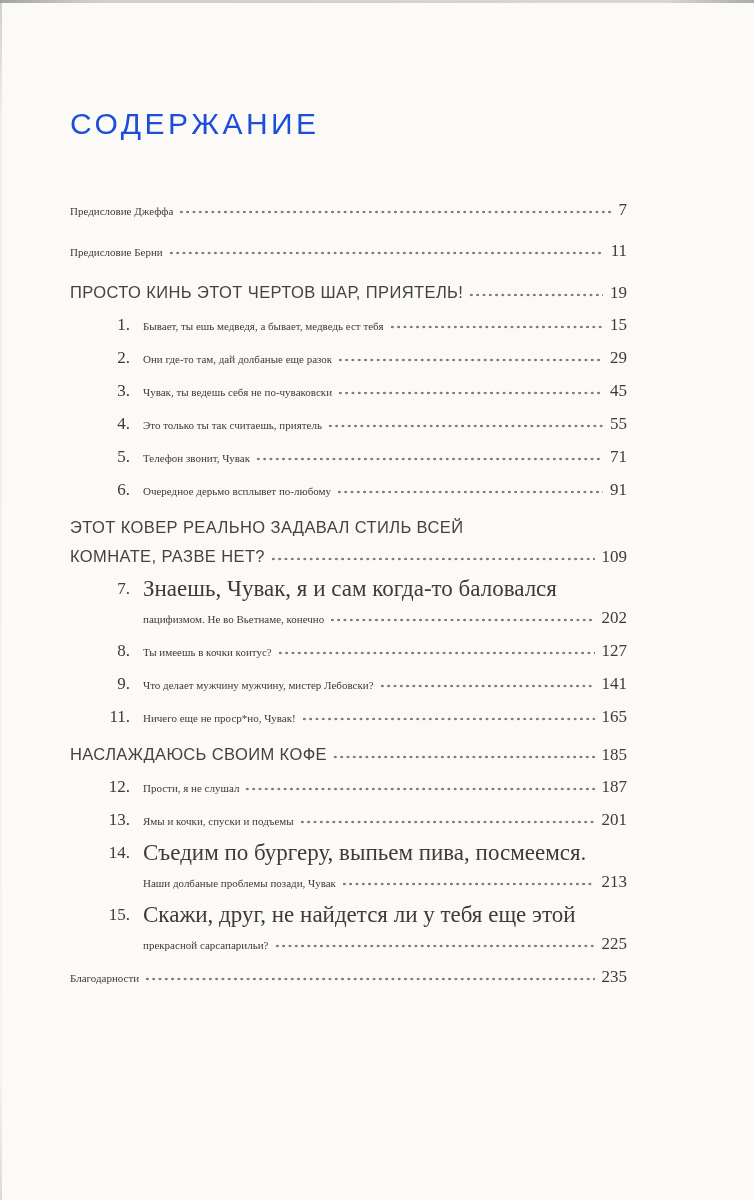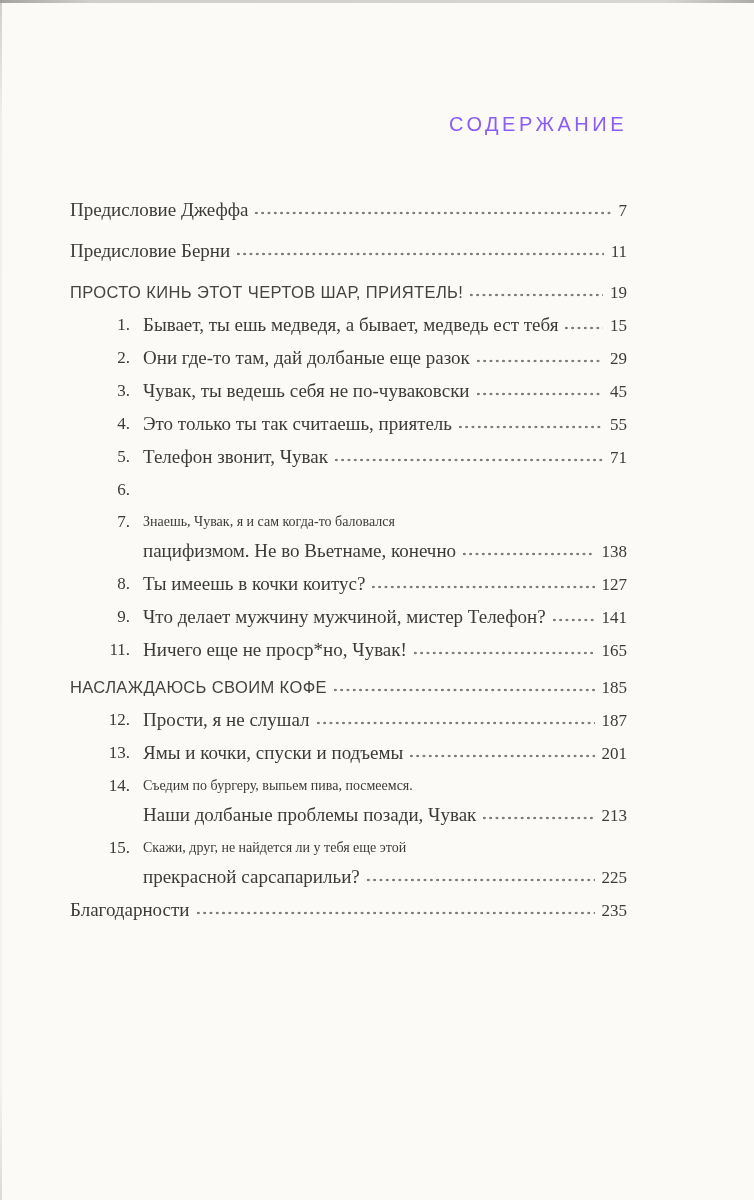--- a/index.html
+++ b/index.html
@@ -26,55 +26,55 @@
     position: absolute; top: 0; left: 0;
     width: 2px; height: 100%;
     background: linear-gradient(to bottom, #9a9a98, #e3e2df 10%, #edebe7 90%, #b5b4b1);
     opacity: .45;
   }
   .page-inner {
     padding: 0 127px 0 70px;
   }
   .page-title {
     font-family: "Liberation Sans", "DejaVu Sans", sans-serif;
-    font-size: 20px;
+    font-size: 30px;
     font-weight: 400;
     letter-spacing: 3.5px;
-    color: #8b5cf6;
-    text-align: right;
+    color: #1d4ed8;
+    text-align: left;
     line-height: 28px;
     margin: 110px 0 60px 0;
   }
   .toc-list { }
   .row {
     display: flex;
     align-items: flex-start;
     margin-bottom: 8px;
   }
   .num {
     flex: 0 0 34px;
     text-align: right;
     margin-right: 13px;
     font-size: 17px;
     line-height: 24px;
     color: #3d3b38;
   }
   .entry-body { flex: 1 1 auto; min-width: 0; }
   .pre {
-    font-size: 14px;
+    font-size: 23px;
     line-height: 24px;
     margin-bottom: 5px;
     white-space: nowrap;
   }
   .main {
     display: flex;
     align-items: baseline;
   }
   .label {
-    font-size: 19px;
+    font-size: 11px;
     line-height: 24px;
     white-space: nowrap;
   }
   .leader {
     flex: 1 1 auto;
     height: 6px;
     margin: 0 5px 0 7px;
     background-image: radial-gradient(circle at 1.3px 3px, var(--leader, #807d79) 1.15px, rgba(0,0,0,0) 1.6px);
     background-size: 6.3px 6px;
     background-repeat: repeat-x;
@@ -200,31 +200,50 @@
       <div class="main">
         <span class="label">Телефон звонит, Чувак</span>
         <span class="leader"></span>
         <span class="page-num">71</span>
       </div>
     </div>
   </div>
 
   <div class="row kind-chapter">
     <span class="num">6.</span>
-  </div>
-
+    <div class="entry-body">
+
+      <div class="main">
+        <span class="label">Очередное дерьмо всплывет по-любому</span>
+        <span class="leader"></span>
+        <span class="page-num">91</span>
+      </div>
+    </div>
+  </div>
+
+  <div class="row kind-section">
+
+    <div class="entry-body">
+      <div class="pre">ЭТОТ КОВЕР РЕАЛЬНО ЗАДАВАЛ СТИЛЬ ВСЕЙ</div>
+      <div class="main">
+        <span class="label">КОМНАТЕ, РАЗВЕ НЕТ?</span>
+        <span class="leader"></span>
+        <span class="page-num">109</span>
+      </div>
+    </div>
+  </div>
 
   <div class="row kind-chapter">
     <span class="num">7.</span>
     <div class="entry-body">
       <div class="pre">Знаешь, Чувак, я и сам когда-то баловался</div>
       <div class="main">
         <span class="label">пацифизмом. Не во Вьетнаме, конечно</span>
         <span class="leader"></span>
-        <span class="page-num">138</span>
+        <span class="page-num">202</span>
       </div>
     </div>
   </div>
 
   <div class="row kind-chapter">
     <span class="num">8.</span>
     <div class="entry-body">
 
       <div class="main">
         <span class="label">Ты имеешь в кочки коитус?</span>
@@ -232,21 +251,21 @@
         <span class="page-num">127</span>
       </div>
     </div>
   </div>
 
   <div class="row kind-chapter">
     <span class="num">9.</span>
     <div class="entry-body">
 
       <div class="main">
-        <span class="label">Что делает мужчину мужчиной, мистер Телефон?</span>
+        <span class="label">Что делает мужчину мужчину, мистер Лебовски?</span>
         <span class="leader"></span>
         <span class="page-num">141</span>
       </div>
     </div>
   </div>
 
 
   <div class="row kind-chapter">
     <span class="num">11.</span>
     <div class="entry-body">

